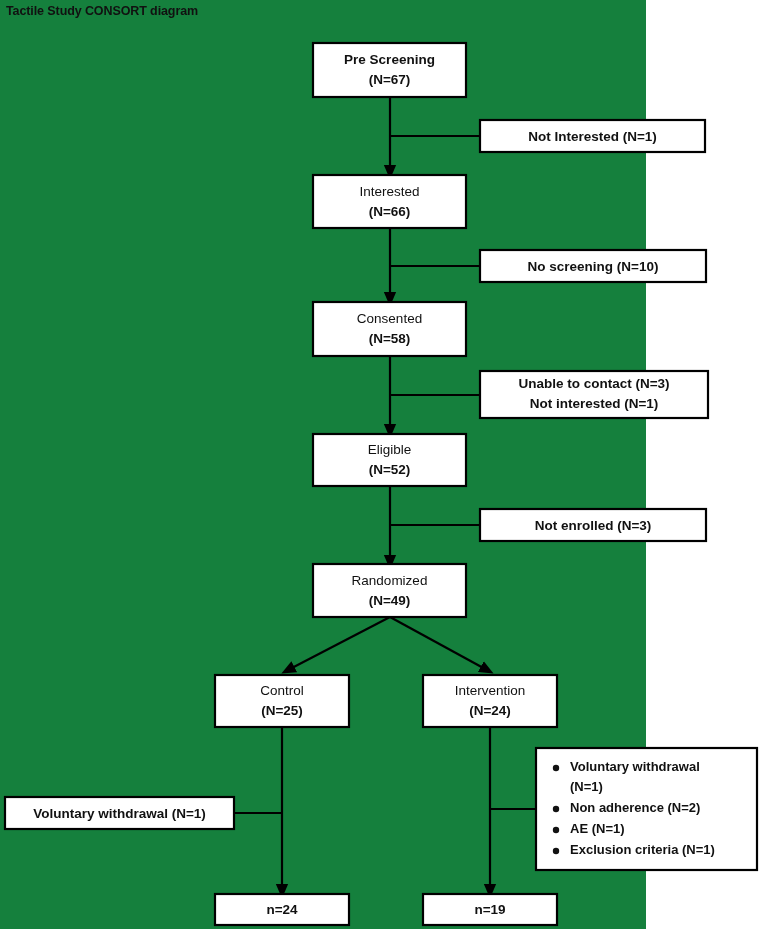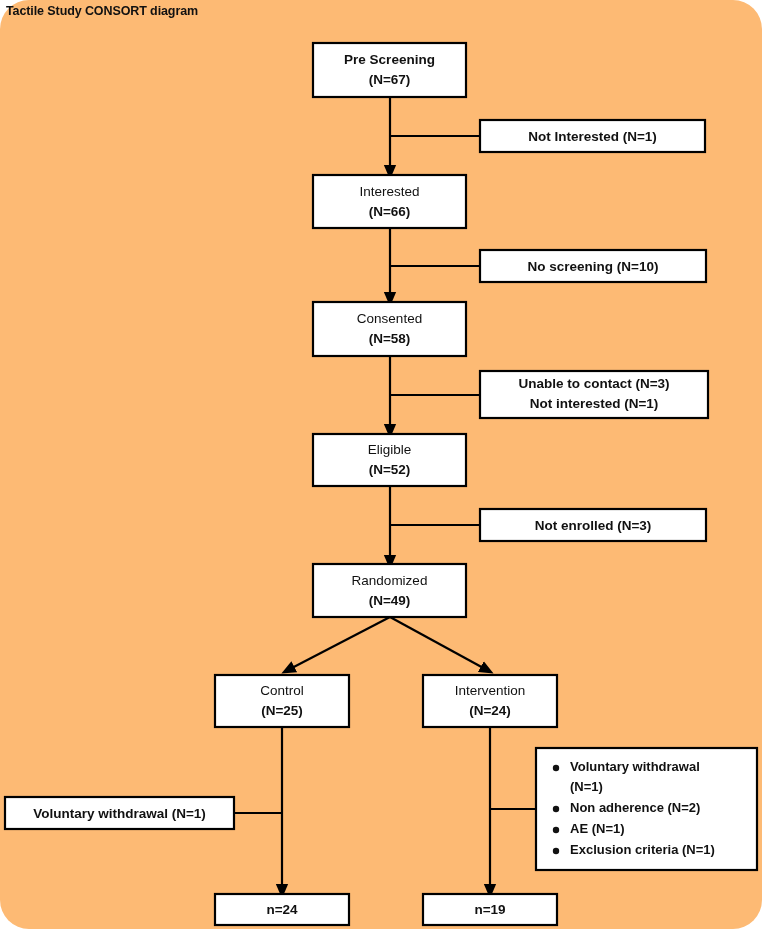--- a/index.html
+++ b/index.html
@@ -10,24 +10,23 @@
   }
   body {
     width: 762px;
     height: 929px;
     font-family: "Liberation Sans", sans-serif;
     color: #111111;
     overflow: hidden;
   }
   #page {
     position: relative;
-    width: 762px;
+    width: 646px;
     height: 929px;
-    background: #fdba74;
-    border-radius: 29px;
+    background: #15803d;
   }
   #figure-title {
     position: absolute;
     left: 6px;
     top: 4px;
     font-size: 12.5px;
     font-weight: bold;
     letter-spacing: -0.1px;
     color: #111111;
     white-space: nowrap;

